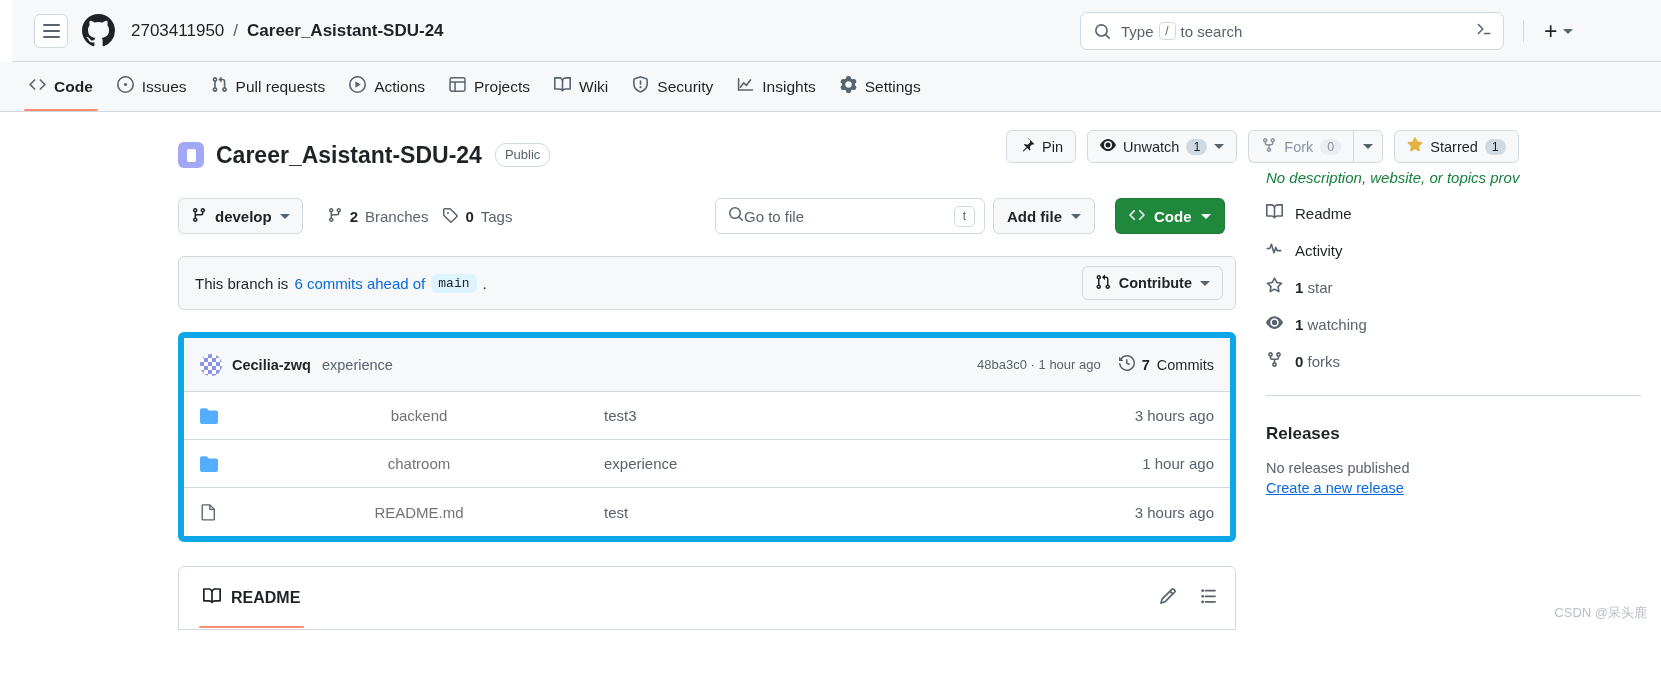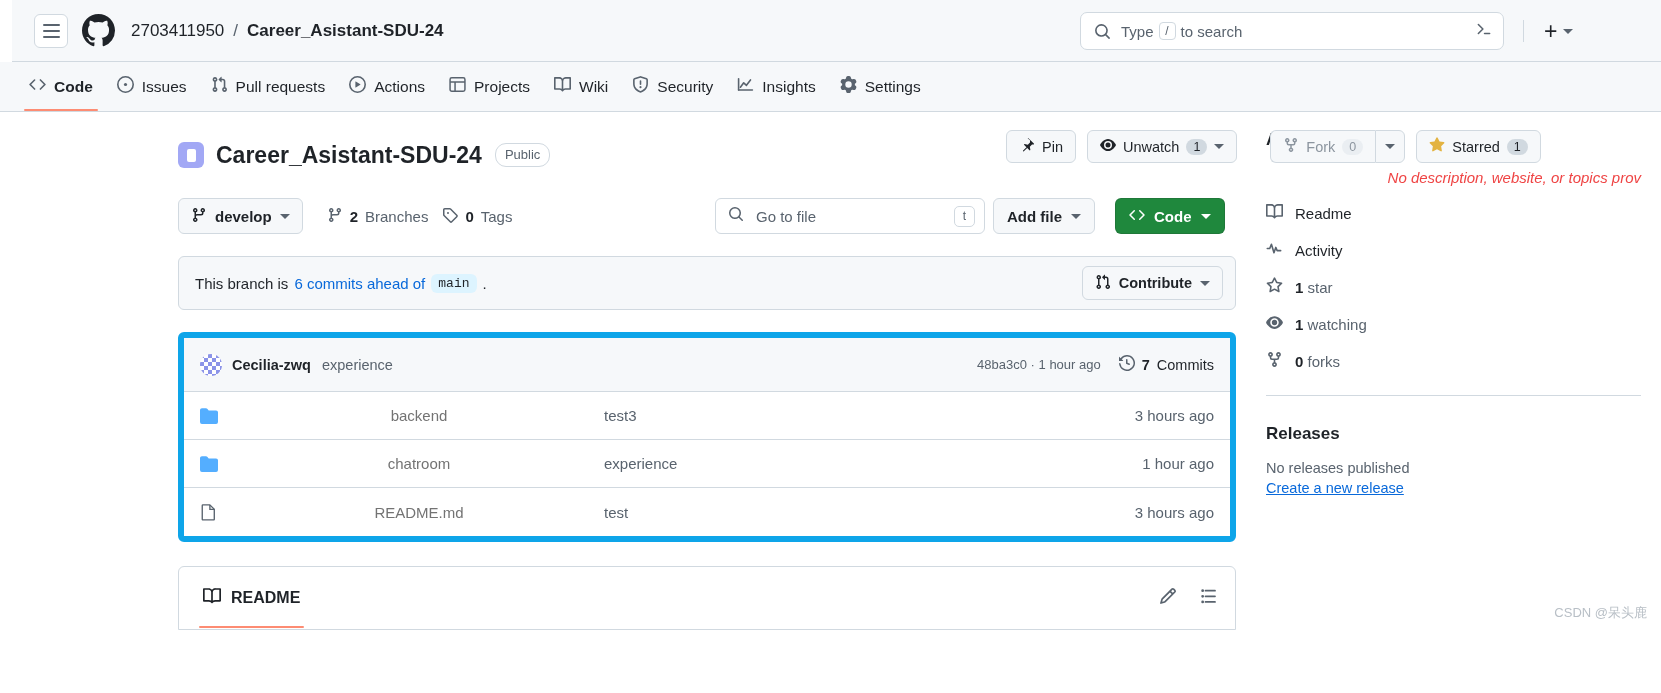--- a/index.html
+++ b/index.html
@@ -113,42 +113,42 @@
     padding: 4px 12px;
     border: 1px solid #d1d9e0; border-radius: 6px;
     background: #f6f8fa; font-size: 14.5px; color: #1f2328; font-weight: 500;
   }
   .btn.disabled { color: #8c959f; background: #f6f8fa; }
   .count-pill {
     background: #d1d9e0; color: #1f2328;
     border-radius: 10px; padding: 1px 7px; font-size: 12.5px; font-weight: 500;
   }
   .btn.disabled .count-pill { background:#eaeef2; color:#8c959f; }
-  .split { display: flex; align-items: center; margin-left: 22px; }
+  .split { display: flex; align-items: center; }
   .split .btn:first-child { border-top-right-radius: 0; border-bottom-right-radius: 0; border-right: none; }
   .split .btn.caret-only { border-top-left-radius: 0; border-bottom-left-radius: 0; padding: 0 9px; }
 
   
   .toolbar { display:flex; align-items:center; padding-top: 24px; position: relative; }
   .branch-btn {
     height: 36px; display:flex; align-items:center; gap: 8px;
     padding: 0 12px; border: 1px solid #d1d9e0; border-radius: 6px;
     background: #f6f8fa; font-size: 15px; font-weight: 600;
   }
   .meta-link { display:flex; align-items:center; gap: 7px; font-size: 15px; margin-left: 24px; color:#1f2328; }
   .meta-link b { font-weight: 600; }
   .meta-link .lbl { color: #59636e; }
 
   .gotofile {
     position: absolute; left: 537px; top: 24px;
     width: 270px; height: 36px;
     border: 1px solid #d1d9e0; border-radius: 6px;
     background:#ffffff; display:flex; align-items:center; padding: 0 9px 0 12px;
   }
-  .gotofile .ph { flex:1; font-size: 15px; color: #59636e; margin-left: 12px; }
+  .gotofile .ph { flex:1; font-size: 15px; color: #59636e; margin-left: 0; }
   .tkey {
     border:1px solid #d1d9e0; border-radius: 5px;
     width: 21px; height: 21px; display:flex; align-items:center; justify-content:center;
     font-size: 12px; color:#59636e;
   }
   .addfile {
     position: absolute; left: 815px; top: 24px;
     height: 36px; display:flex; align-items:center; gap: 9px;
     padding: 0 13px; border:1px solid #d1d9e0; border-radius:6px;
     background:#f6f8fa; font-size:15px; font-weight:600;
@@ -230,21 +230,21 @@
     font-size: 16px; font-weight:600; color:#1f2328; position:relative; padding: 0 4px;
   }
   .readme-tab::after {
     content:""; position:absolute; left:0; right:0; bottom:0;
     height:2px; background:#fd8c73; border-radius:2px;
   }
   .readme-tools { position:absolute; right: 18px; display:flex; align-items:center; gap: 22px; }
 
   
   .side-h { font-size: 17px; font-weight:600; color:#1f2328; }
-  .side-desc { font-style: italic; color:#ef4444; font-size: 15px; margin-top: 19px; white-space: nowrap; text-align: right; }
+  .side-desc { font-style: italic; color:#15803d; font-size: 15px; margin-top: 19px; white-space: nowrap; }
   .side-item { display:flex; align-items:center; gap: 12px; font-size: 15px; color:#1f2328; margin-top: 17px; }
   .side-item .txt { color:#1f2328; }
   .side-item .txt b { font-weight:600; }
   .side-item .muted { color:#59636e; }
   .side-sep { height:1px; background:#d1d9e0; margin: 24px 0 0 0; }
   .side-h2 { font-size: 17px; font-weight:600; margin-top: 28px; }
   .side-none { font-size: 14.5px; color:#59636e; margin-top: 16px; }
   .side-link { font-size: 14.5px; color:#0969da; text-decoration: underline; margin-top: 4px; display:inline-block; }
 
   .watermark {

